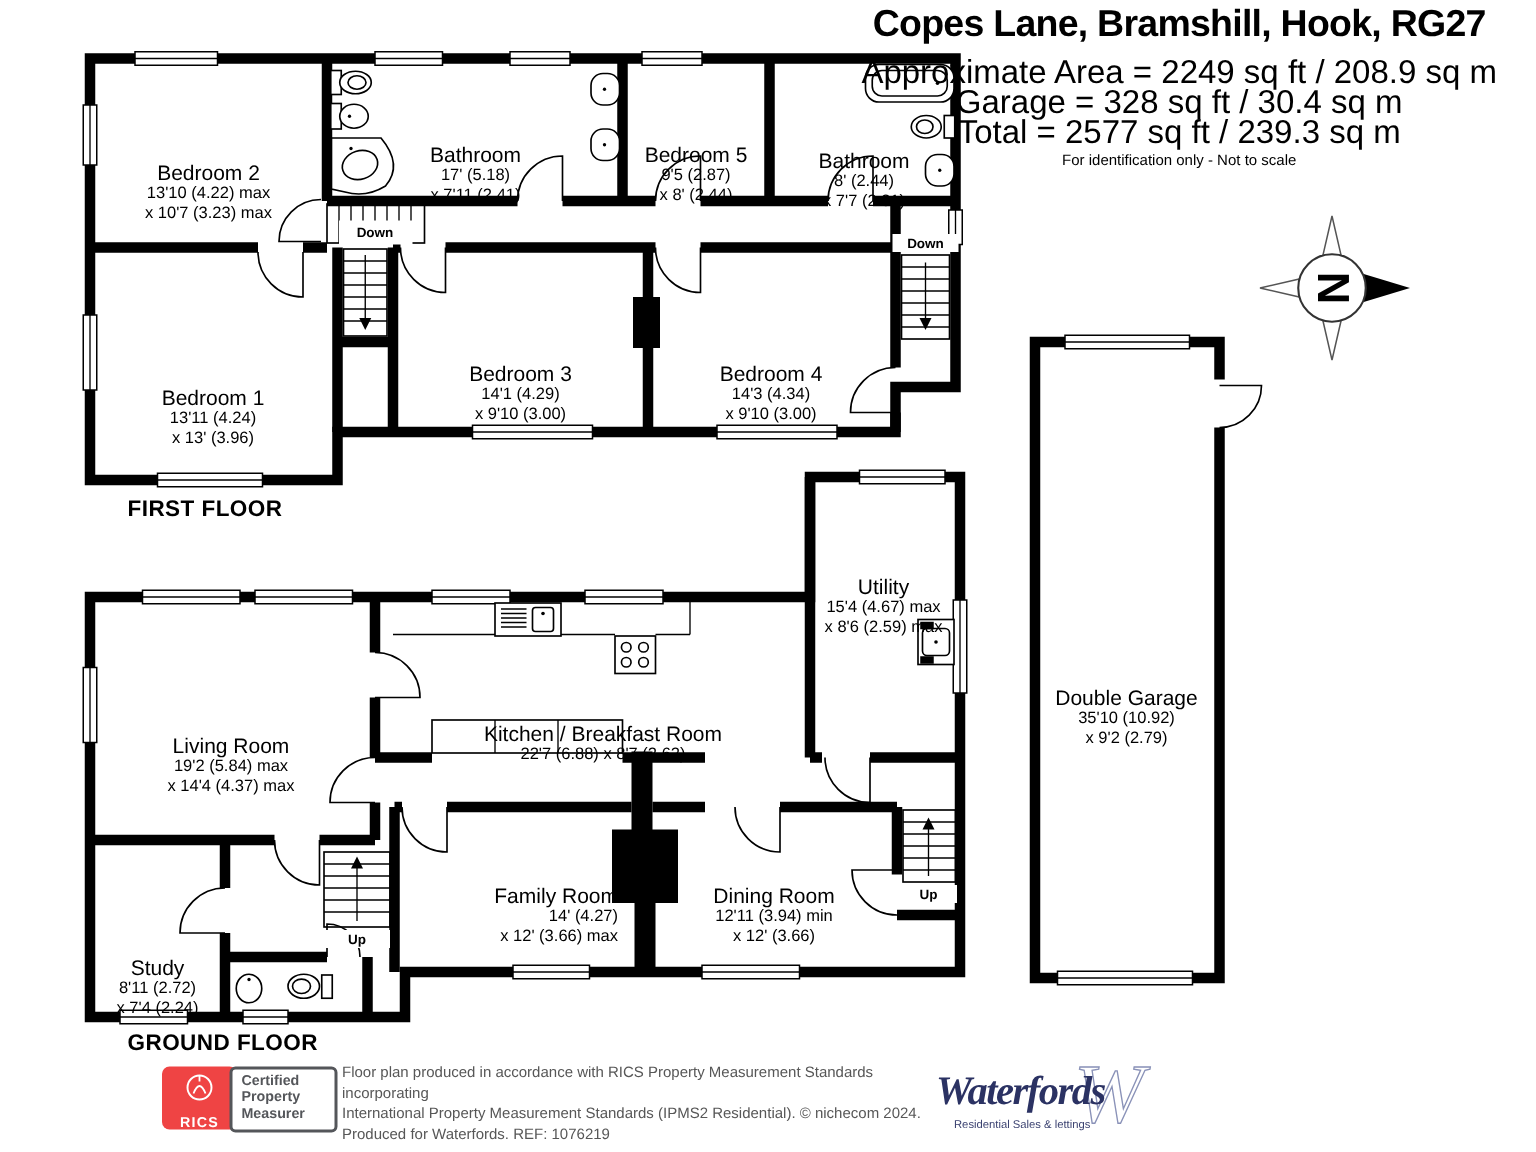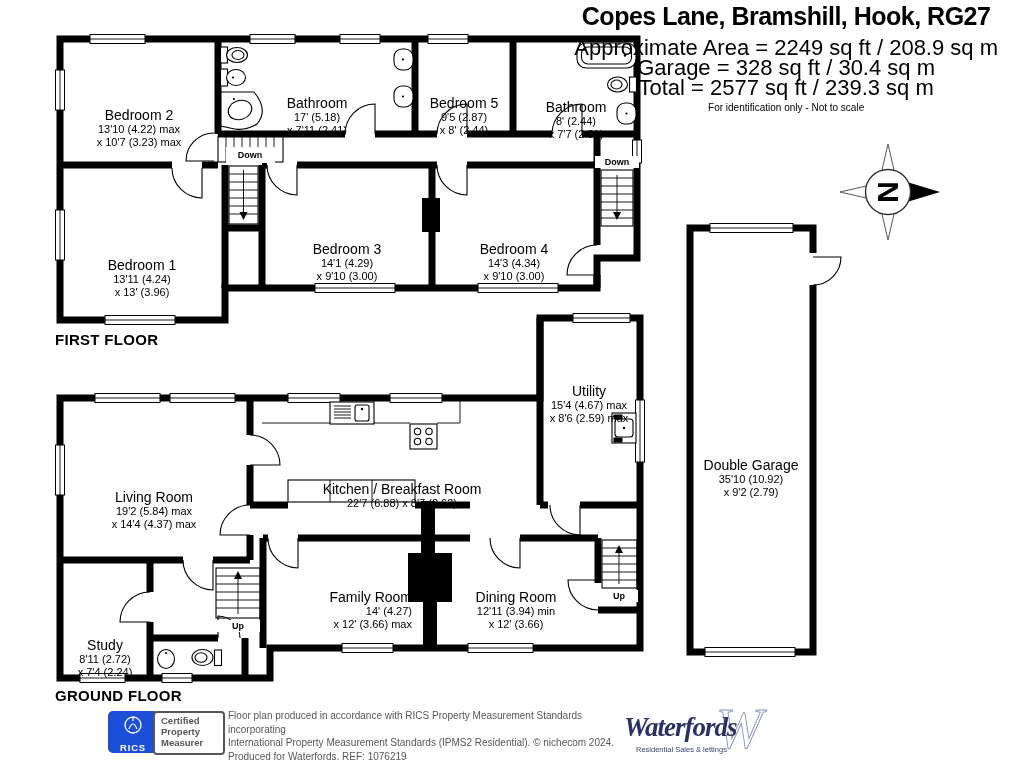--- a/index.html
+++ b/index.html
@@ -16,23 +16,23 @@
   .blk{fill:#000;}
   .door{fill:none;stroke:#000;stroke-width:1.1;}
   .hdr{position:absolute;right:26px;top:2px;text-align:center;z-index:2;}
   .title{font-size:25px;font-weight:bold;letter-spacing:-0.5px;}
   .area-lines{margin-top:7px;font-size:22px;line-height:20px;}
   .note{margin-top:4px;font-size:10px;}
   .room-label{position:absolute;z-index:2;text-align:center;}
   .rn{font-weight:normal;font-size:14px;line-height:13.5px;margin-top:35px;}
   .rd{font-size:11px;line-height:13px;}
   .stair-label{position:absolute;z-index:3;text-align:center;font-size:9px;font-weight:bold;background:#fff;line-height:12px;}
-  .floor-label{position:absolute;z-index:2;font-size:15px;font-weight:bold;letter-spacing:0.3px;}
+  .floor-label{position:absolute;z-index:2;font-size:15px;font-weight:bold;letter-spacing:0.3px;margin-left:30px;}
   .footer{position:absolute;left:0;top:700px;width:1024px;height:68px;z-index:2;}
-  .rics-box{position:absolute;left:108px;top:11px;width:50px;height:42px;background:#1d4ed8;border-radius:5px;text-align:center;}
+  .rics-box{position:absolute;left:108px;top:11px;width:50px;height:42px;background:#ef4444;border-radius:5px;text-align:center;}
   .rics-text{color:#fff;font-size:9.5px;font-weight:bold;letter-spacing:0.8px;margin-top:1px;}
   .cpm-badge{position:absolute;left:153px;top:11px;width:62px;height:36px;border:2px solid #54565a;border-radius:4px;padding:2px 0 2px 6px;color:#54565a;font-size:9.5px;font-weight:bold;line-height:11px;background:#fff;}
   .disclaimer{position:absolute;left:228px;top:9px;width:400px;font-size:10px;line-height:13.5px;color:#575757;}
   .waterfords{position:absolute;left:620px;top:4px;width:180px;height:60px;}
   .wf-name{position:absolute;left:4px;top:8px;font-family:"Liberation Serif",serif;font-style:italic;font-weight:bold;font-size:27px;color:#2b3263;letter-spacing:-1px;z-index:2;}
   .wf-tag{position:absolute;left:16px;top:41px;font-size:7.5px;color:#3a4170;z-index:2;}
   .wf-swirl{position:absolute;left:86px;top:-8px;z-index:1;}
   .swirlW{font-family:"Liberation Serif",serif;font-style:italic;font-size:56px;fill:none;stroke:#8a92b8;stroke-width:0.9;}
   .compass-n{font-family:"Liberation Sans",sans-serif;font-weight:bold;font-size:30px;}
 </style>

